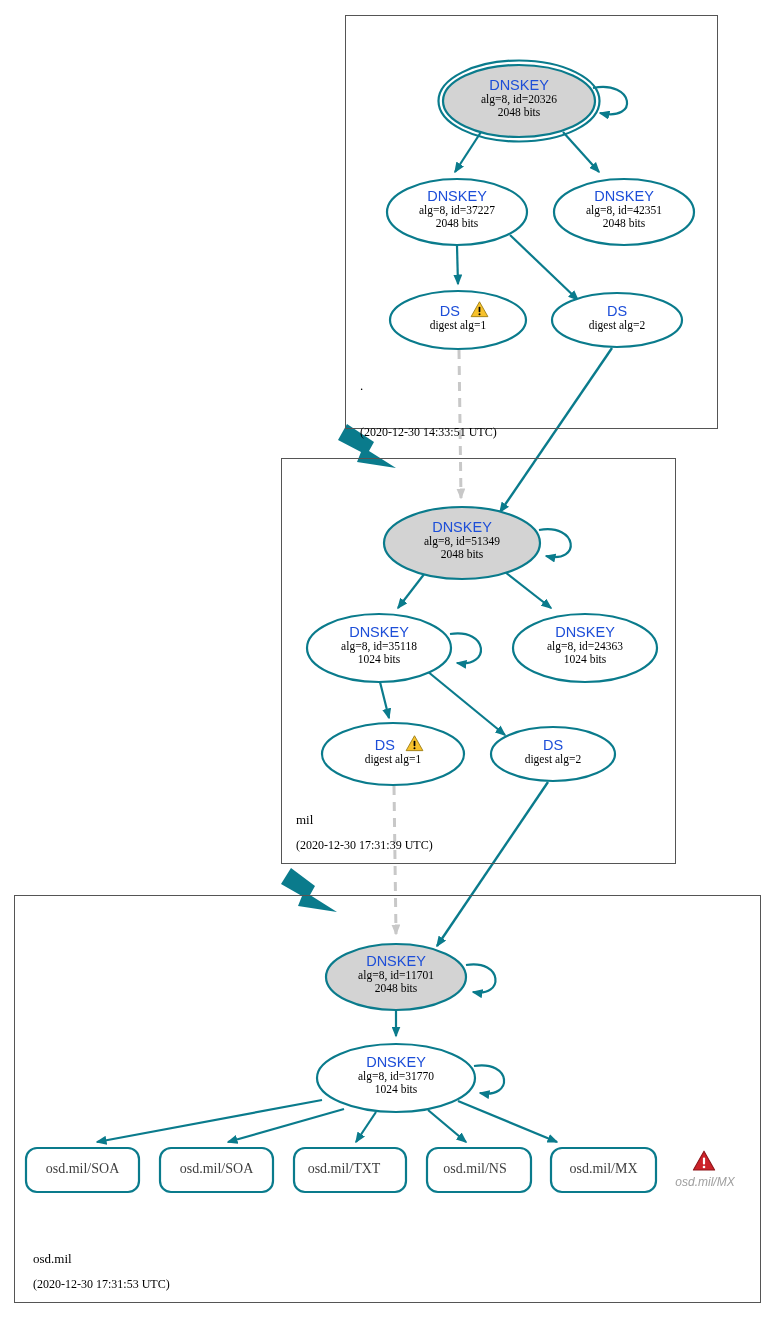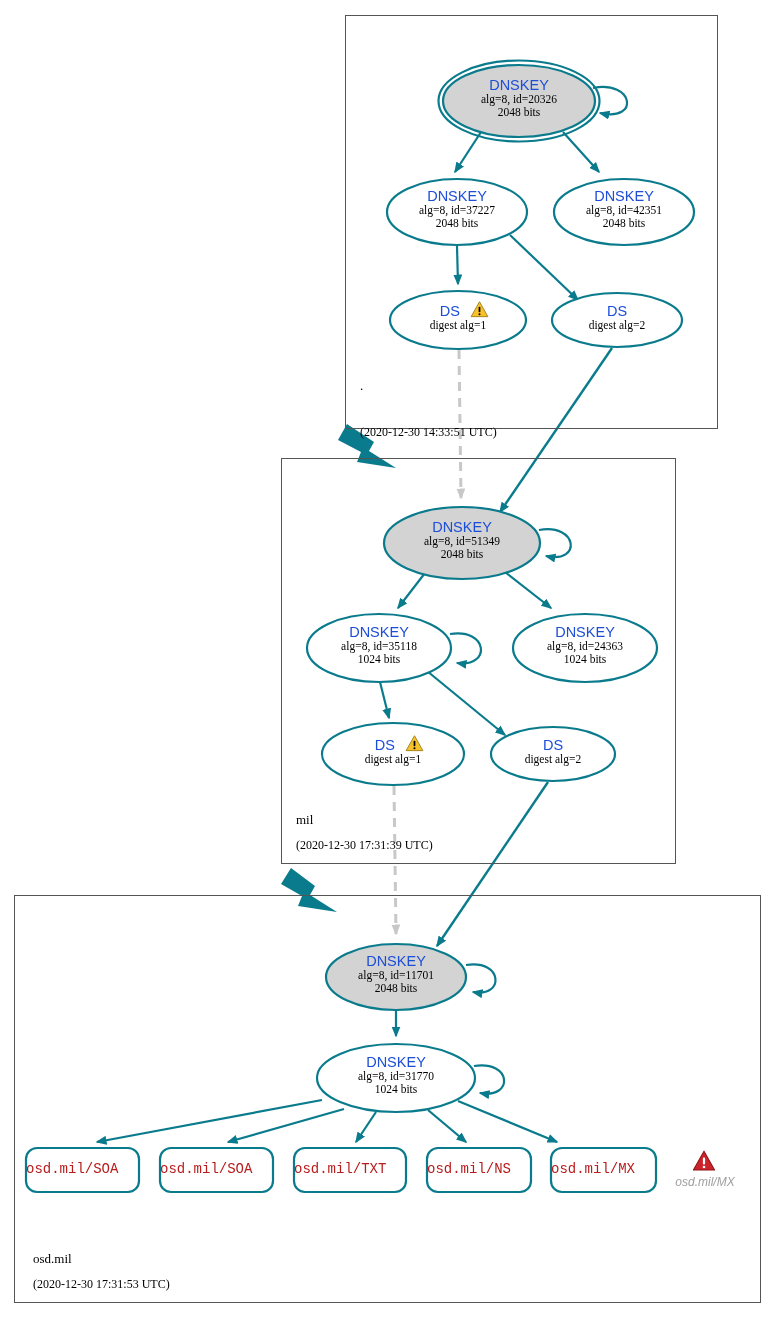--- a/index.html
+++ b/index.html
@@ -36,22 +36,22 @@
   }
   .nt-title{
     font-family:"Liberation Sans", sans-serif;
     font-size:14.5px;color:#1d4ed8;line-height:16px;
   }
   .nt-sub{
     font-family:"Liberation Serif", serif;
     font-size:11.5px;color:#000;line-height:13px;
   }
   .rr-text{
-    position:absolute;text-align:left;white-space:nowrap;
-    font-family:Liberation Mono, monospace;font-size:14px;color:#b91c1c;
+    position:absolute;text-align:center;white-space:nowrap;
+    font-family:Liberation Serif, serif;font-size:14px;color:#404040;
   }
   .err-text{
     position:absolute;text-align:center;white-space:nowrap;
     font-family:"Liberation Sans", sans-serif;font-size:12px;
     color:#a0a0a0;font-style:italic;
   }
   .warn-ico{position:absolute;}
 </style>
 </head>
 <body>

